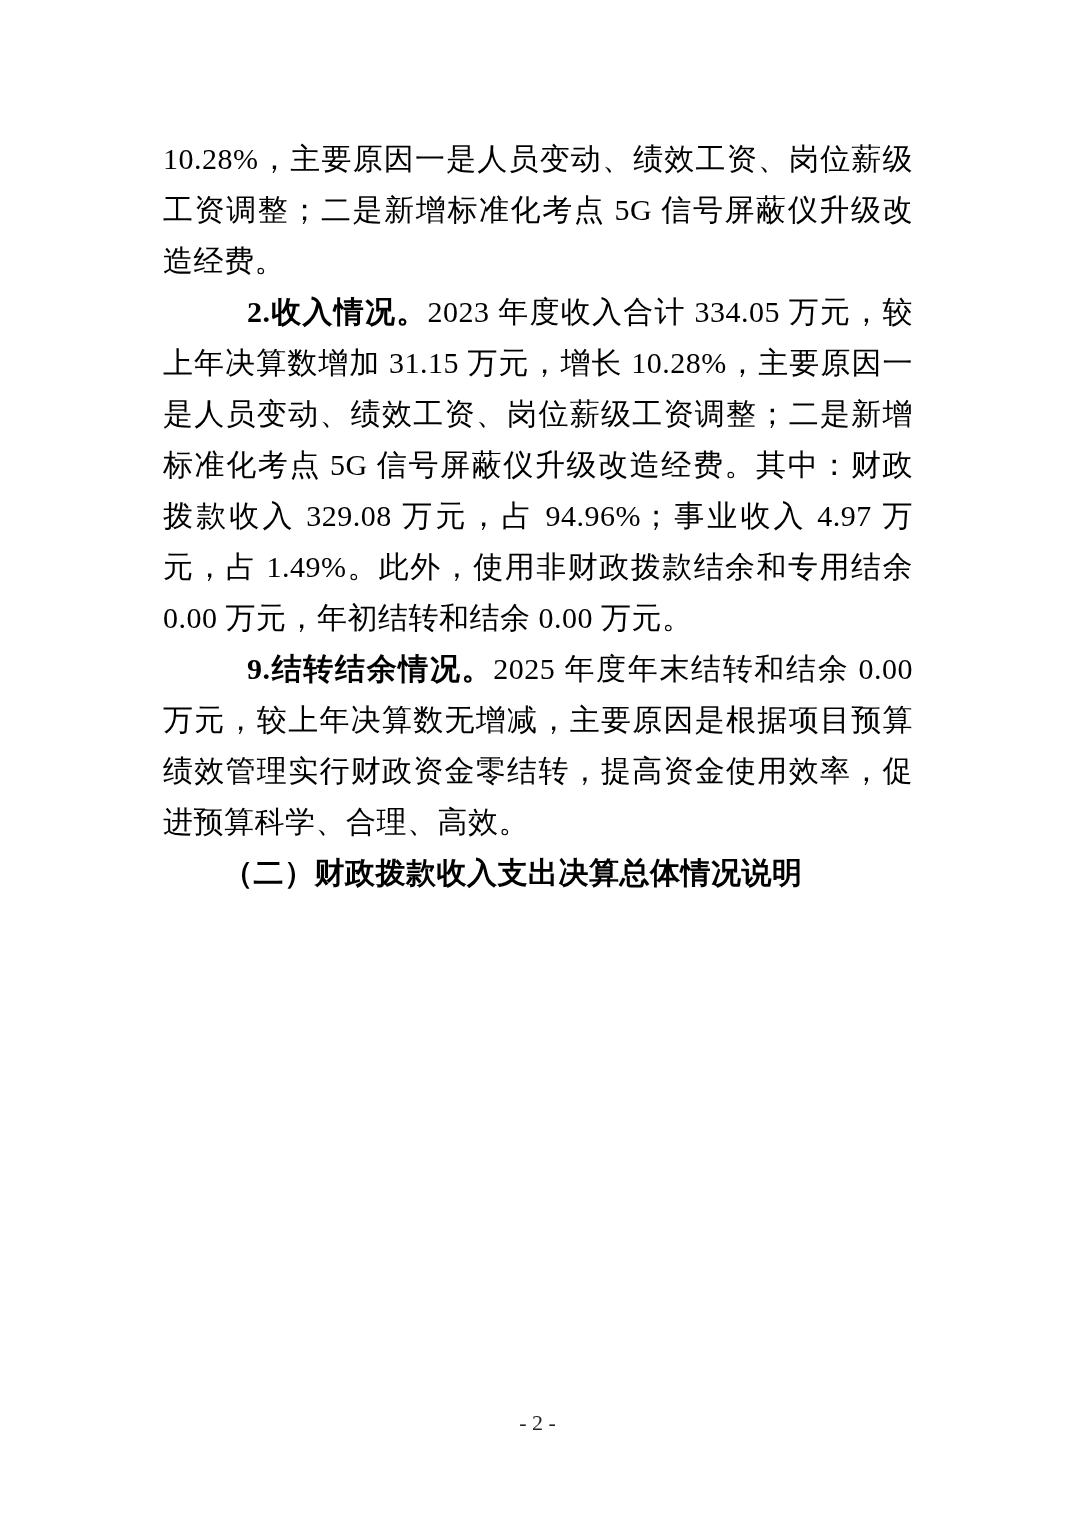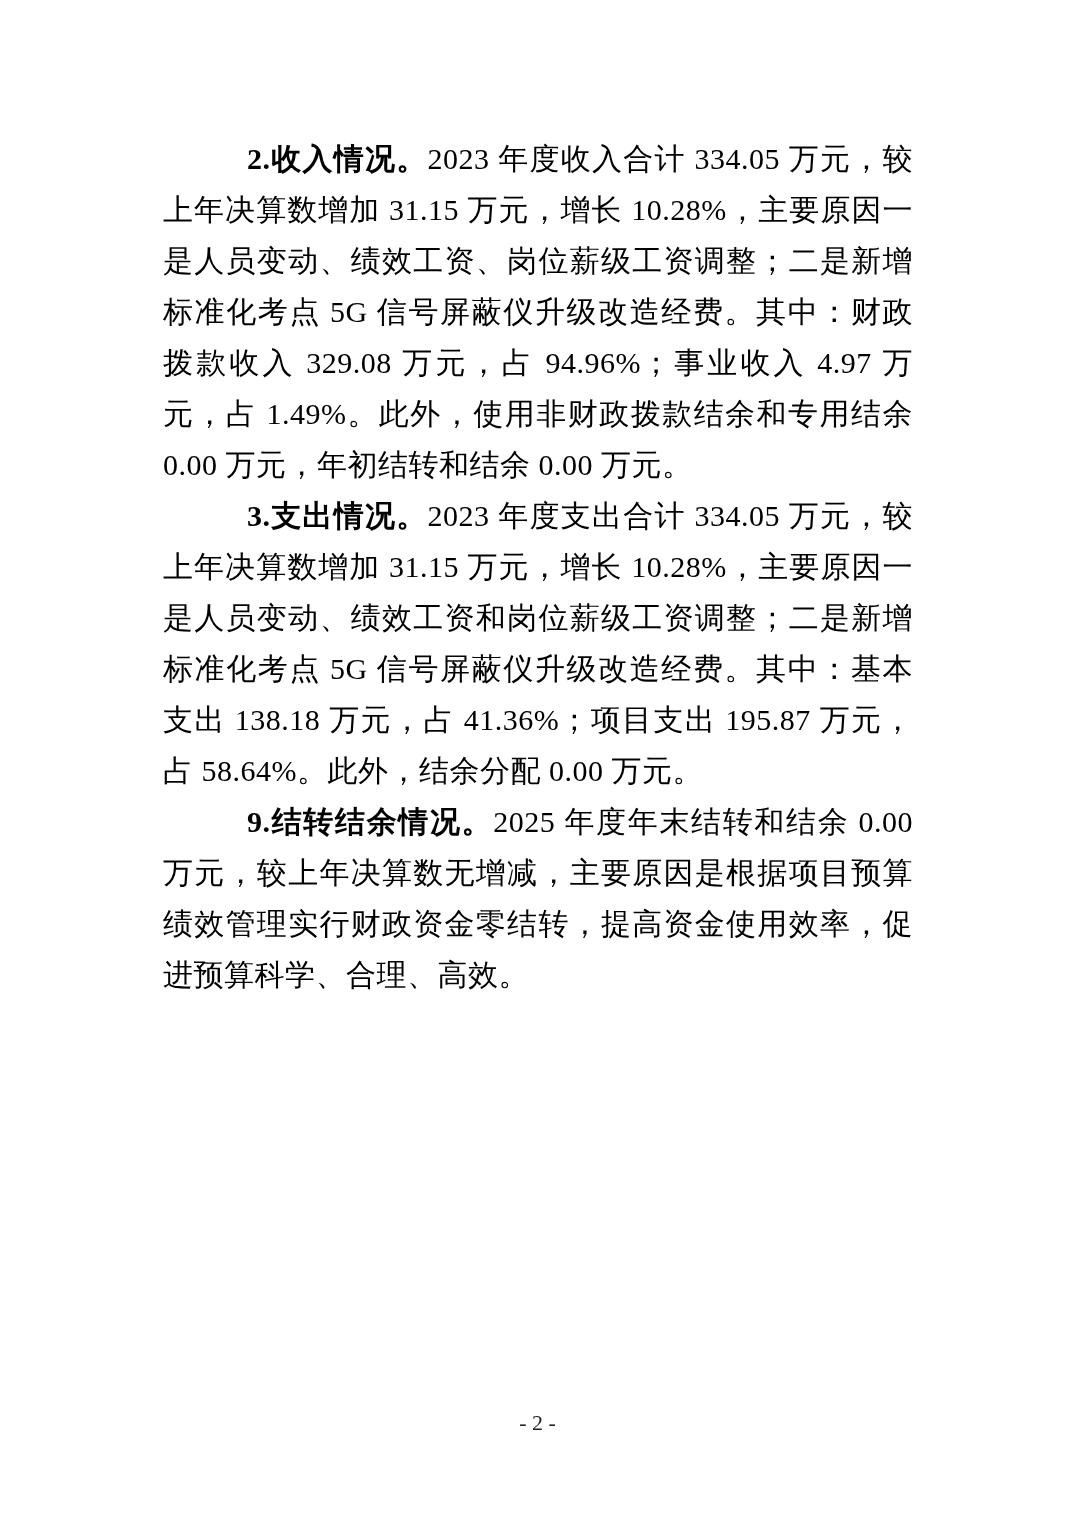--- a/index.html
+++ b/index.html
@@ -52,25 +52,26 @@
     line-height: 30px;
     color: #222222;
   }
 </style>
 </head>
 <body>
 
 <div class="page">
   <div class="content">
 
+    <p class="no-indent"><span>10.28%，主要原因一是人员变动、绩效工资、岗位薪级工资调整；二是新增标准化考点 5G 信号屏蔽仪升级改造经费。</span></p>
 
     <p><span class="lead">2.收入情况。</span><span>2023 年度收入合计 334.05 万元，较上年决算数增加 31.15 万元，增长 10.28%，主要原因一是人员变动、绩效工资、岗位薪级工资调整；二是新增标准化考点 5G 信号屏蔽仪升级改造经费。其中：财政拨款收入 329.08 万元，占 94.96%；事业收入 4.97 万元，占 1.49%。此外，使用非财政拨款结余和专用结余 0.00 万元，年初结转和结余 0.00 万元。</span></p>
 
-    <p><span class="lead">3.支出情况。</span><span>2023 年度支出合计 334.05 万元，较上年决算数增加 31.15 万元，增长 10.28%，主要原因一是人员变动、绩效工资和岗位薪级工资调整；二是新增标准化考点 5G 信号屏蔽仪升级改造经费。其中：基本支出 138.18 万元，占 41.36%；项目支出 195.87 万元，占 58.64%。此外，结余分配 0.00 万元。</span></p>
 
     <p><span class="lead">9.结转结余情况。</span><span>2025 年度年末结转和结余 0.00 万元，较上年决算数无增减，主要原因是根据项目预算绩效管理实行财政资金零结转，提高资金使用效率，促进预算科学、合理、高效。</span></p>
 
+    <p class="section-heading">（二）财政拨款收入支出决算总体情况说明</p>
 
 
   </div>
 
   <div class="footer">- 2 -</div>
 </div>
 
 </body></html>

